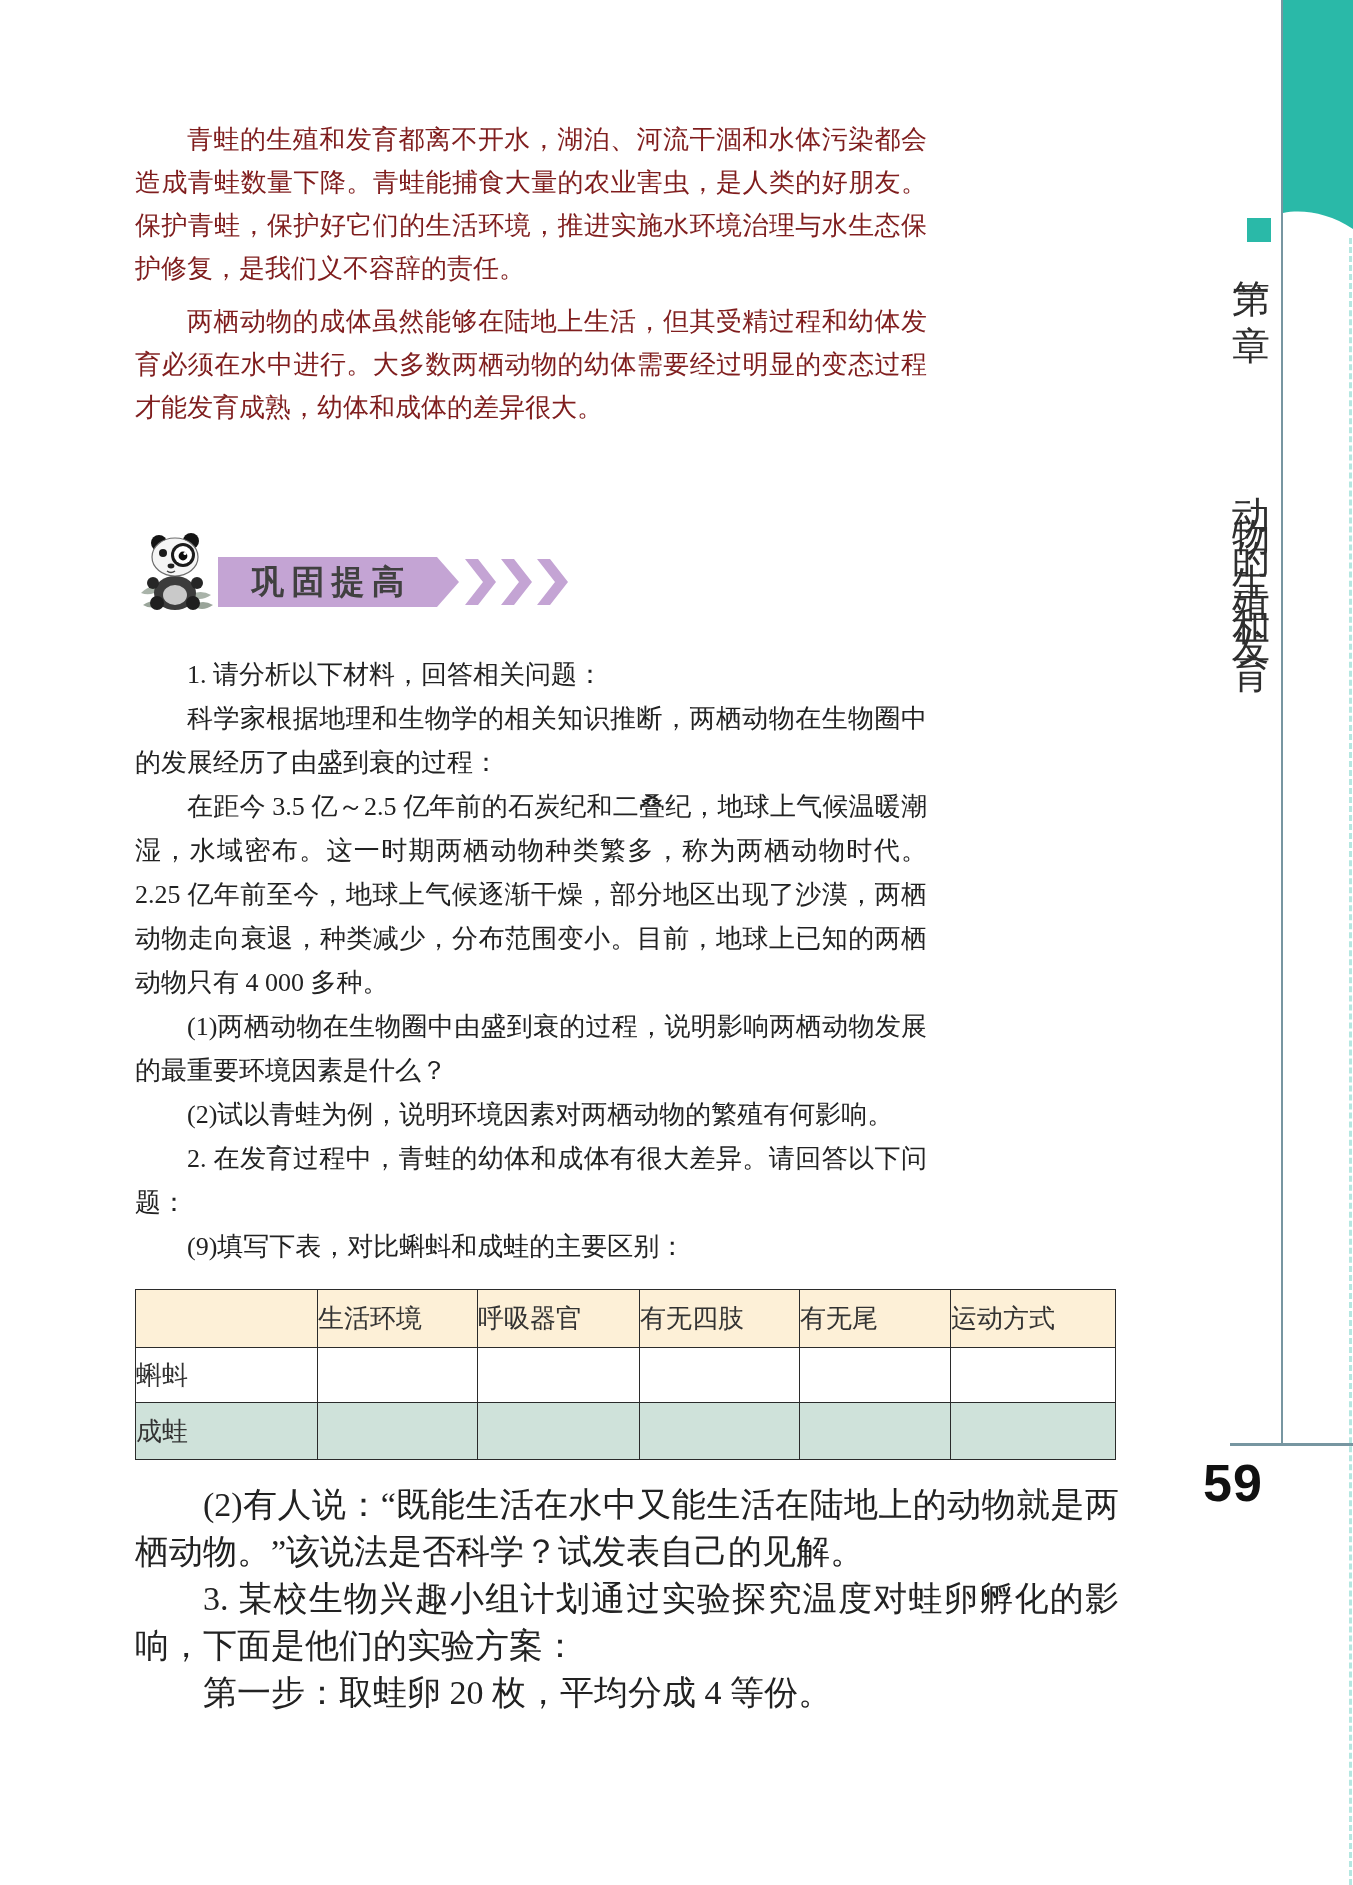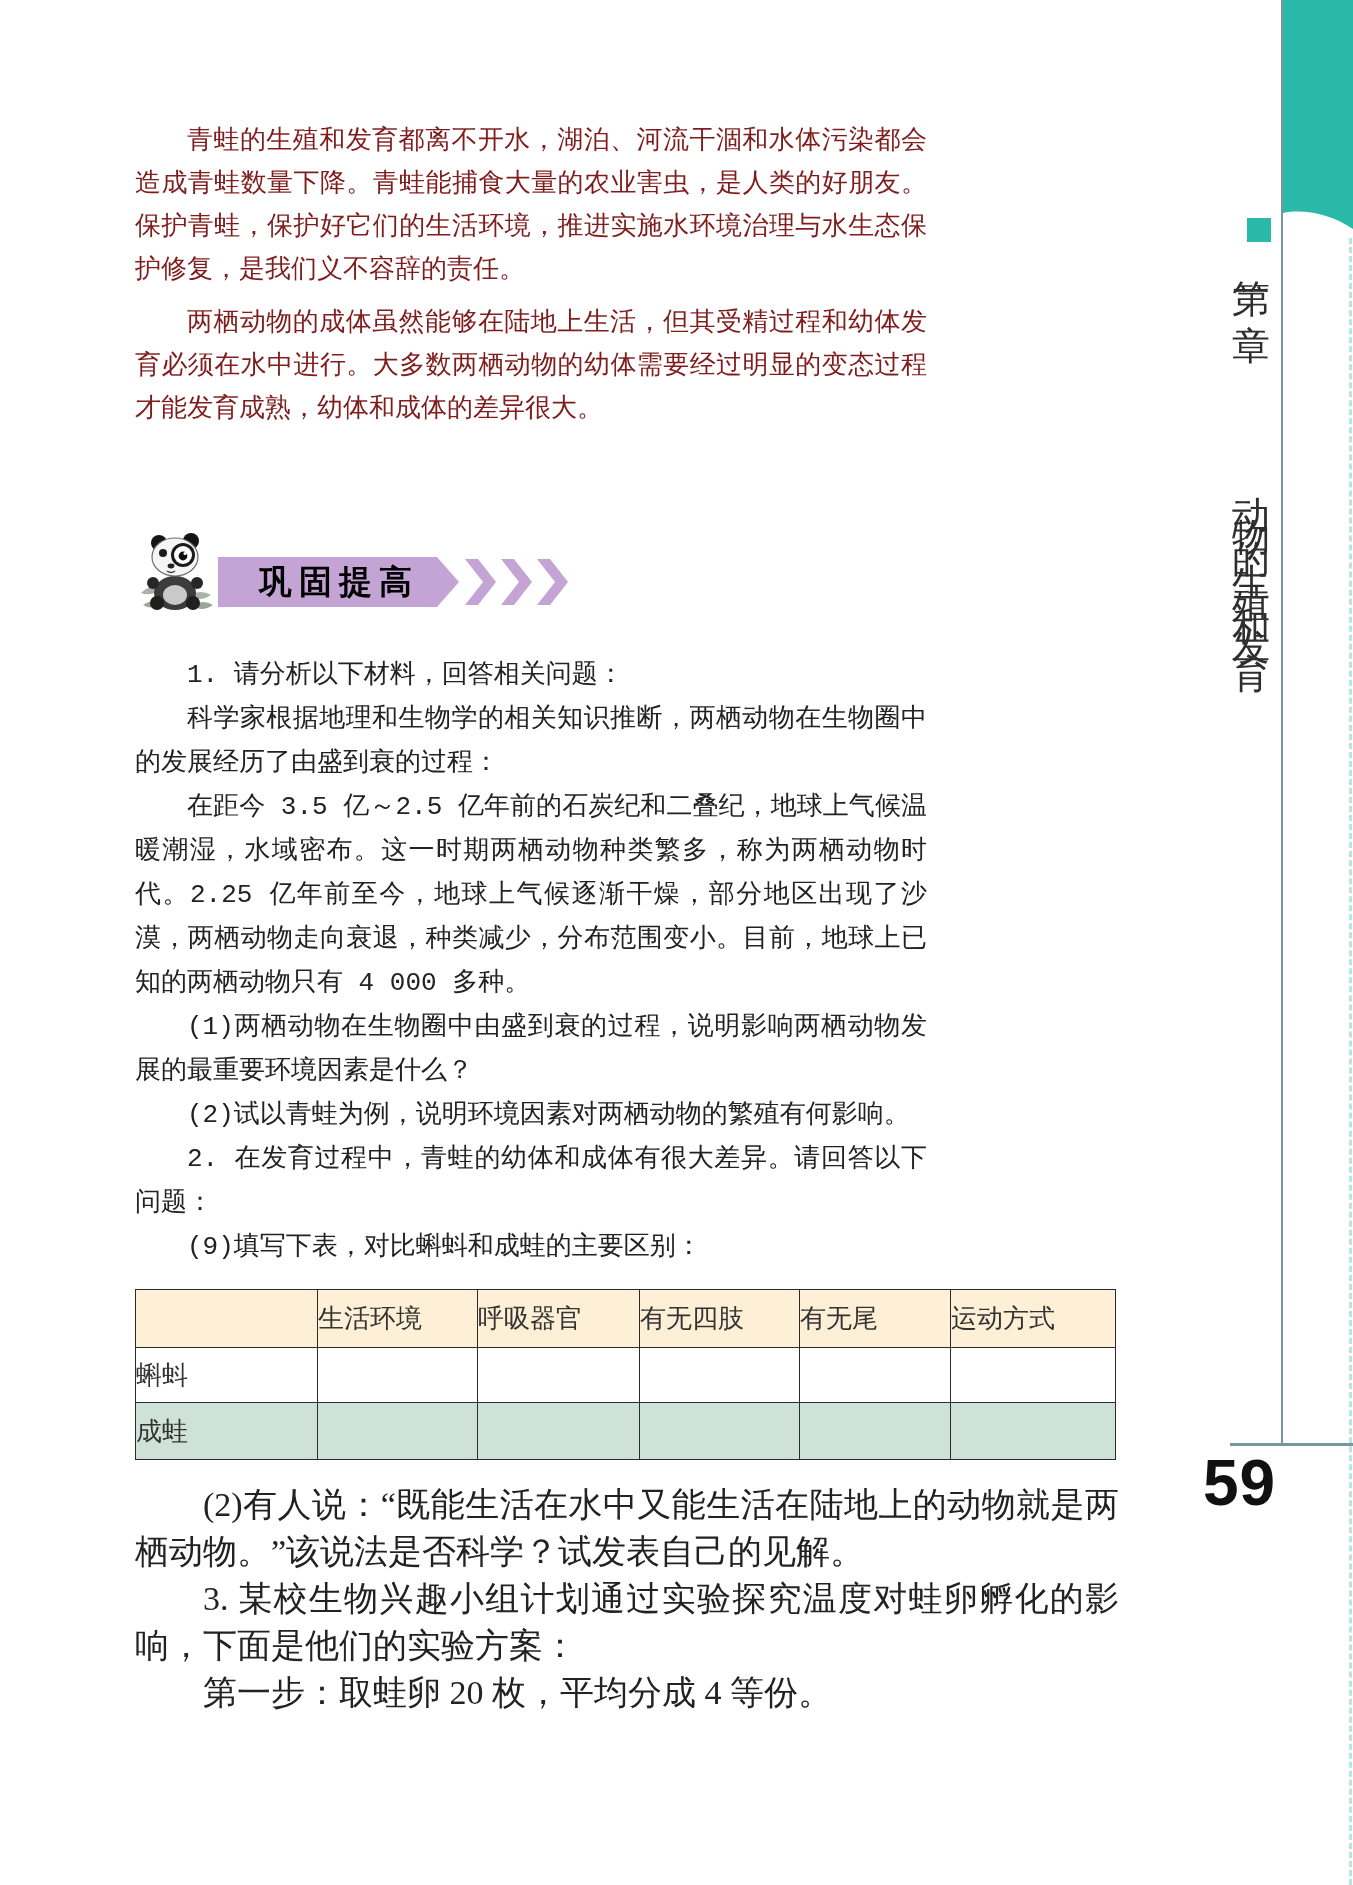--- a/index.html
+++ b/index.html
@@ -23,31 +23,31 @@
   
   .gb-row{position:relative;height:50px;margin-top:128px;}
   .gb-panda{position:absolute;left:2px;top:-26px;width:82px;height:84px;}
   .gb-banner{
     position:absolute;left:83px;top:0;width:241px;height:50px;
     background:var(--purple,#c4a4d4);
     -webkit-clip-path:polygon(0 0, calc(100% - 22px) 0, 100% 50%, calc(100% - 22px) 100%, 0 100%);
     clip-path:polygon(0 0, calc(100% - 22px) 0, 100% 50%, calc(100% - 22px) 100%, 0 100%);
   }
   .gb-banner span{
-    display:block;line-height:50px;text-align:right;
+    display:block;line-height:50px;text-align:center;
     padding-left:26px;padding-right:40px;
-    font-size:33px;letter-spacing:7px;color:#000000;
+    font-size:33px;letter-spacing:7px;color:#404040;
     font-family:"Liberation Serif", serif;font-weight:bold;
   }
   .gb-chevrons{position:absolute;left:330px;top:2px;display:flex;gap:5px;}
   
   .ex-upper{margin-top:46px;width:792px;}
   .ex-upper p{
     margin:0;font-size:26px;line-height:44px;
-    text-align:justify;text-indent:2em;color:#222;font-family:Liberation Mono, monospace;
+    text-align:justify;text-indent:2em;color:#222;
   }
   .ex-lower{margin-top:21px;width:984px;}
   .ex-lower p{
     margin:0;font-size:34px;line-height:47px;
     text-align:justify;text-indent:2em;color:#222;
   }
   
   table.cmp{
     margin-top:20px;
     border-collapse:collapse;
@@ -71,21 +71,21 @@
     writing-mode:vertical-rl;text-orientation:upright;
     font-size:38px;color:#2e2e2e;letter-spacing:22px;
     font-family:"Liberation Serif", serif;
   }
   .tab-text.t1{top:250px;}
   .tab-text.t2{top:467px;}
   .h-rule{position:absolute;left:1230px;top:1443px;width:123px;height:3px;background:var(--rule,#7796a1);}
   .pagenum{
     position:absolute;left:1203px;top:1448px;width:100px;
     font-family:"Liberation Sans", sans-serif;font-weight:bold;
-    font-size:64px;line-height:70px;color:#111;letter-spacing:1px;
+    font-size:52px;line-height:70px;color:#111;letter-spacing:1px;
   }
   .edge-dash{
     position:absolute;right:1px;top:238px;bottom:0;width:0;
     border-left:3px dashed rgba(42,185,168,0.35);
   }
 </style>
 </head>
 <body>
 
 <div class="page">

